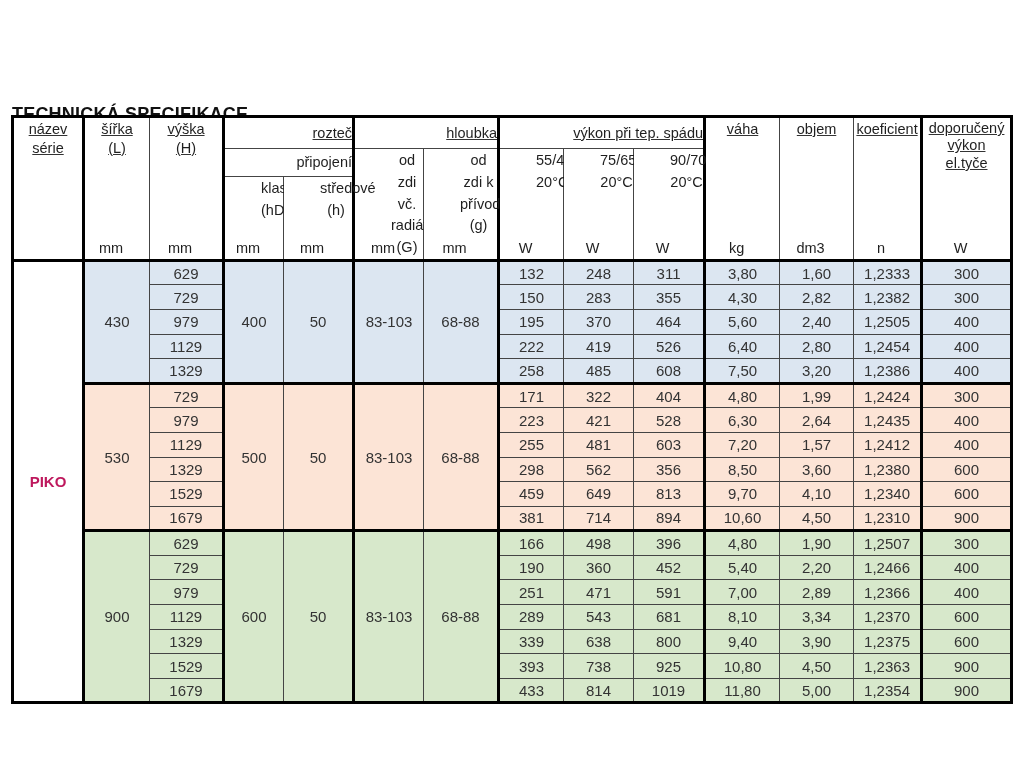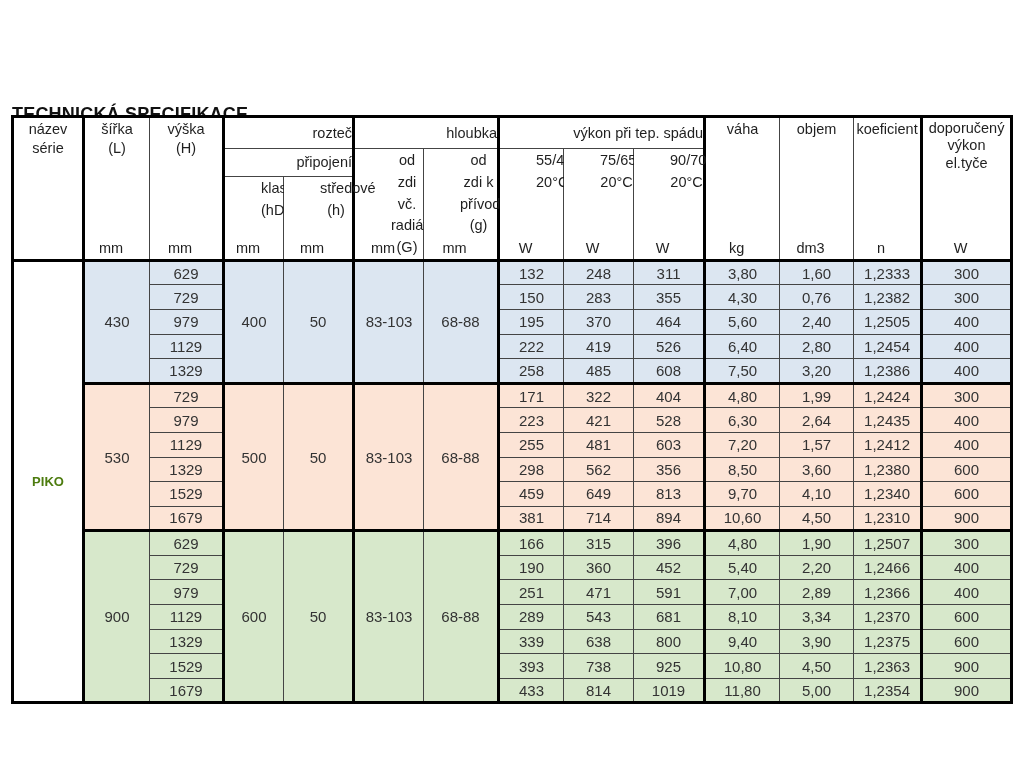--- a/index.html
+++ b/index.html
@@ -25,31 +25,31 @@
     font-size:15px;
   }
   td{padding:0;text-align:center;vertical-align:middle;color:var(--txt);}
   
   .cell{border-right:1px solid var(--thin);border-bottom:1px solid var(--thin);}
   .bR3{border-right:3px solid var(--thick) !important;}
   .bB3{border-bottom:3px solid var(--thick) !important;}
   .thinB{border-bottom:1px solid var(--thin);}
   
   thead td{color:var(--htxt);font-size:14.5px;background:#fff;}
-  tr.h1{height:32px;} tr.h2{height:23px;} tr.h3{height:69px;}
+  tr.h1{height:32px;text-decoration:underline;} tr.h2{height:23px;} tr.h3{height:69px;}
   .hcell{position:relative;vertical-align:top;}
   .hlabel{white-space:pre-line;line-height:1.3;padding-top:2px;text-align:center;}
   .hlabel.tall{line-height:1.5;padding-top:1px;padding-left:36px;}
   .hlabel.tight{line-height:1.2;}
   .hunit{position:absolute;left:0;right:12px;bottom:3px;}
   .hmid{vertical-align:middle;text-align:right;}
   
   tr.drow{height:24.6px;}
   .bg1{background:var(--blue);} .bg2{background:var(--pink);} .bg3{background:var(--green);}
-  .series-cell{background:#ffffff;font-weight:bold;font-size:13px;color:#4d7c0f;}
+  .series-cell{background:#ffffff;font-weight:bold;font-size:15px;color:#be185d;}
 </style>
 </head>
 <body>
 
 <div class="title">TECHNICKÁ SPECIFIKACE</div>
 
 <table class="spec">
   <colgroup>
     <col style="width:71px">
       <col style="width:66px">
@@ -163,21 +163,21 @@
         <td class="cell bg1">1,60</td>
         <td class="cell bg1 bR3">1,2333</td>
         <td class="cell bg1">300</td>
       </tr>
       <tr class="drow">
         <td class="cell bg1 bR3">729</td>
         <td class="cell bg1">150</td>
         <td class="cell bg1">283</td>
         <td class="cell bg1 bR3">355</td>
         <td class="cell bg1">4,30</td>
-        <td class="cell bg1">0,76</td>
+        <td class="cell bg1">2,82</td>
         <td class="cell bg1 bR3">1,2382</td>
         <td class="cell bg1">300</td>
       </tr>
       <tr class="drow">
         <td class="cell bg1 bR3">979</td>
         <td class="cell bg1">195</td>
         <td class="cell bg1">370</td>
         <td class="cell bg1 bR3">464</td>
         <td class="cell bg1">5,60</td>
         <td class="cell bg1">2,40</td>
@@ -270,21 +270,21 @@
         <td class="cell bg2 bB3">900</td>
       </tr>
       <tr class="drow">
         <td class="cell bg3 bB3" rowspan="7">900</td>
         <td class="cell bg3 bR3">629</td>
         <td class="cell bg3 bB3" rowspan="7">600</td>
         <td class="cell bg3 bR3 bB3" rowspan="7">50</td>
         <td class="cell bg3 bB3" rowspan="7">83-103</td>
         <td class="cell bg3 bR3 bB3" rowspan="7">68-88</td>
         <td class="cell bg3">166</td>
-        <td class="cell bg3">315</td>
+        <td class="cell bg3">498</td>
         <td class="cell bg3 bR3">396</td>
         <td class="cell bg3">4,80</td>
         <td class="cell bg3">1,90</td>
         <td class="cell bg3 bR3">1,2507</td>
         <td class="cell bg3">300</td>
       </tr>
       <tr class="drow">
         <td class="cell bg3 bR3">729</td>
         <td class="cell bg3">190</td>
         <td class="cell bg3">360</td>

